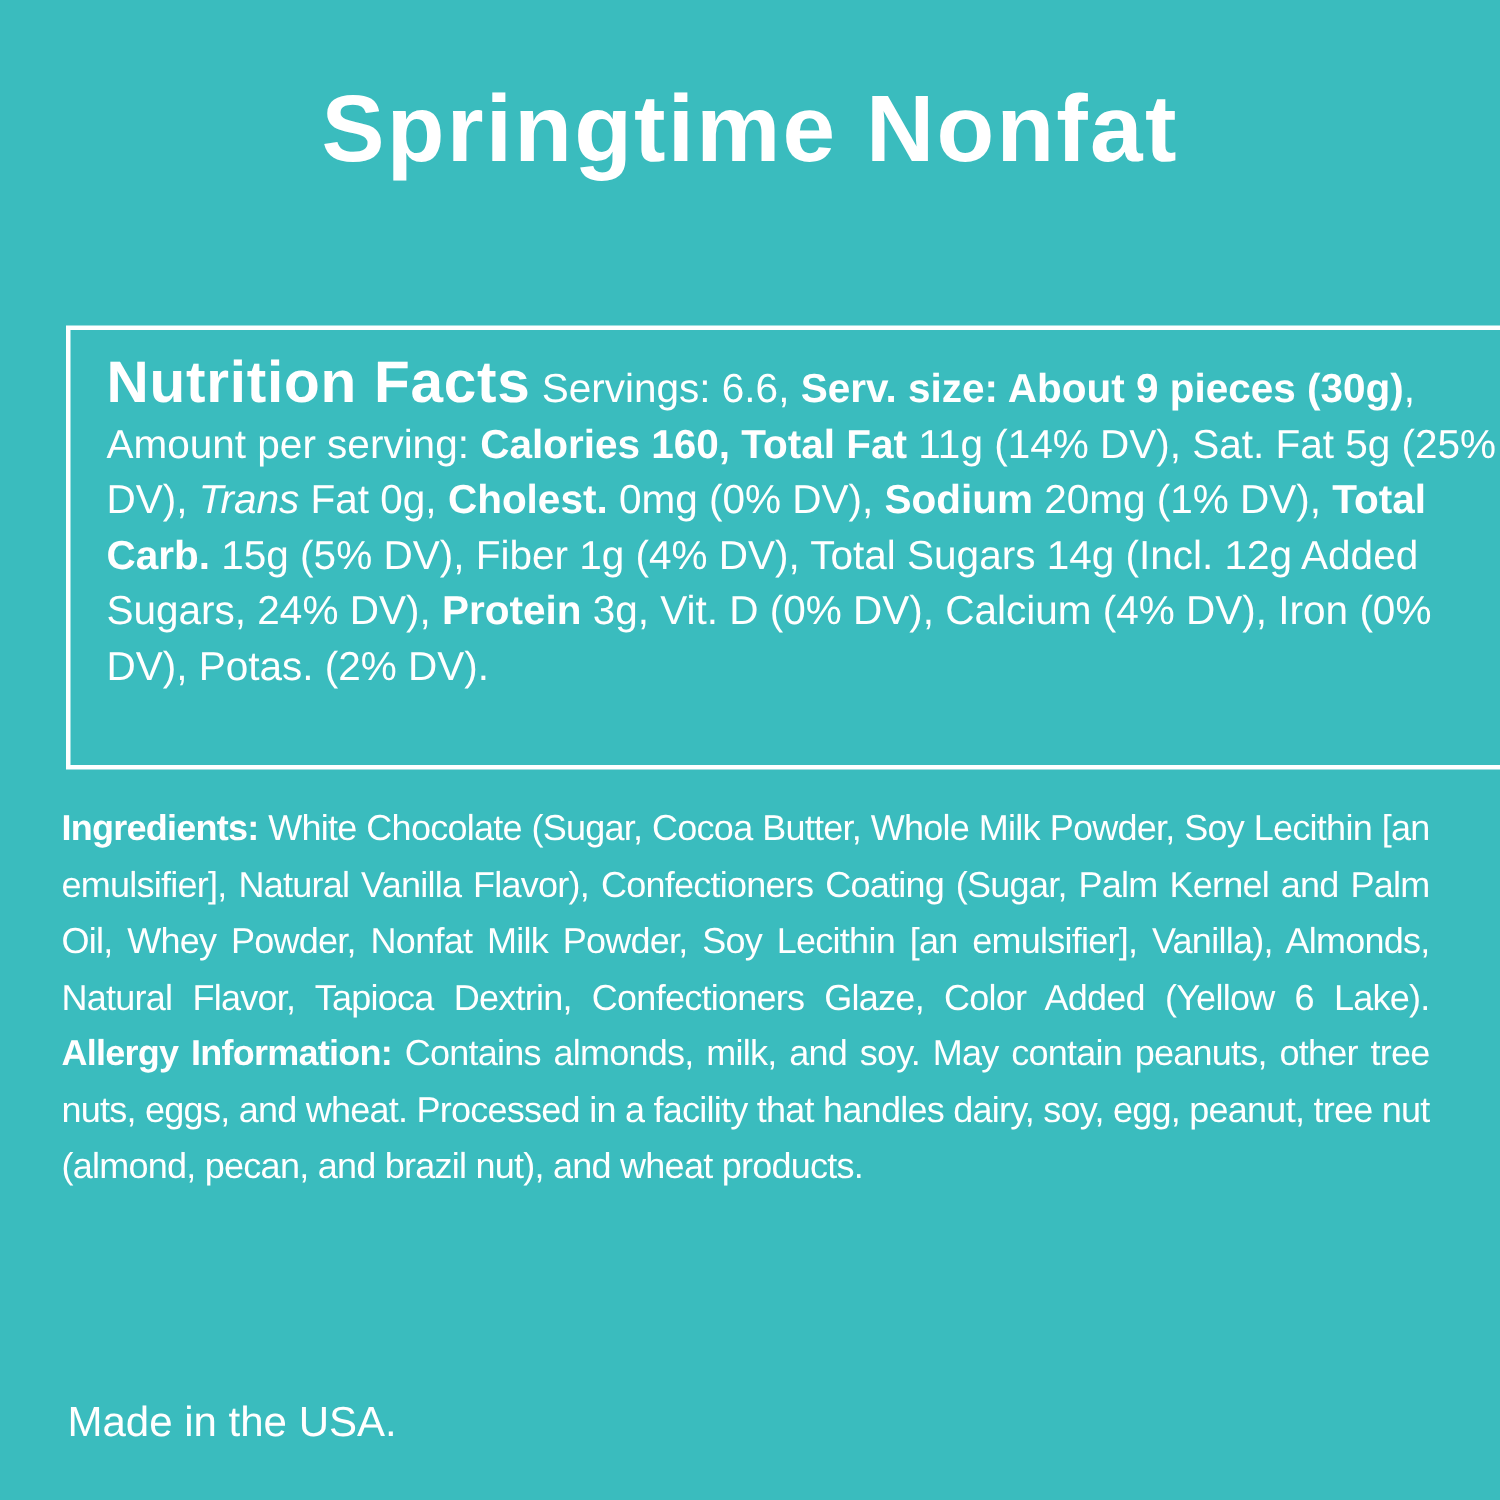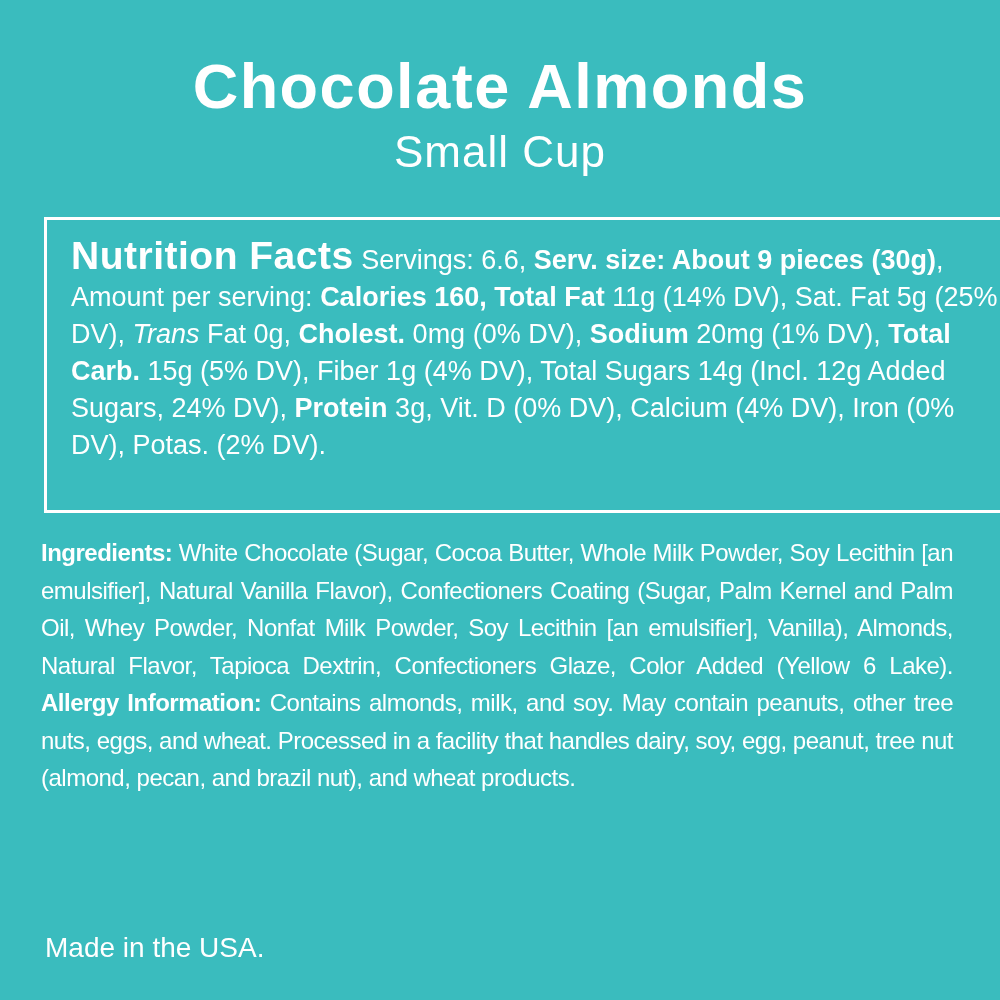--- a/index.html
+++ b/index.html
@@ -70,22 +70,21 @@
     left: 45px;
     top: 932px;
     font-size: 28px;
     font-weight: 400;
   }
 </style>
 </head>
 <body>
 
 <div class="header">
-  <div class="title">Chocolate Almonds</div>
-  <div class="subtitle">Small Cup</div>
+  <div class="title">Springtime Nonfat</div>
 </div>
 
 <div class="nutrition-box">
   <p class="nutrition-text"><span class="nf-heading">Nutrition Facts</span><span> Servings: 6.6, </span><span class="b">Serv. size: About 9 pieces (30g)</span><span>, Amount per serving: </span><span class="b">Calories 160, Total Fat</span><span> 11g (14% DV), Sat. Fat 5g (25% DV), </span><span class="i">Trans</span><span> Fat 0g, </span><span class="b">Cholest.</span><span> 0mg (0% DV), </span><span class="b">Sodium</span><span> 20mg (1% DV), </span><span class="b">Total Carb.</span><span> 15g (5% DV), Fiber 1g (4% DV), Total Sugars 14g (Incl. 12g Added Sugars, 24% DV), </span><span class="b">Protein</span><span> 3g, Vit. D (0% DV), Calcium (4% DV), Iron (0% DV), Potas. (2% DV).</span></p>
 </div>
 
 <p class="ingredients"><span class="b">Ingredients:</span><span> White Chocolate (Sugar, Cocoa Butter, Whole Milk Powder, Soy Lecithin [an emulsifier], Natural Vanilla Flavor), Confectioners Coating (Sugar, Palm Kernel and Palm Oil, Whey Powder, Nonfat Milk Powder, Soy Lecithin [an emulsifier], Vanilla), Almonds, Natural Flavor, Tapioca Dextrin, Confectioners Glaze, Color Added (Yellow 6 Lake). </span><span class="b">Allergy Information:</span><span> Contains almonds, milk, and soy. May contain peanuts, other tree nuts, eggs, and wheat. Processed in a facility that handles dairy, soy, egg, peanut, tree nut (almond, pecan, and brazil nut), and wheat products.</span></p>
 
 <div class="footer">Made in the USA.</div>
 

